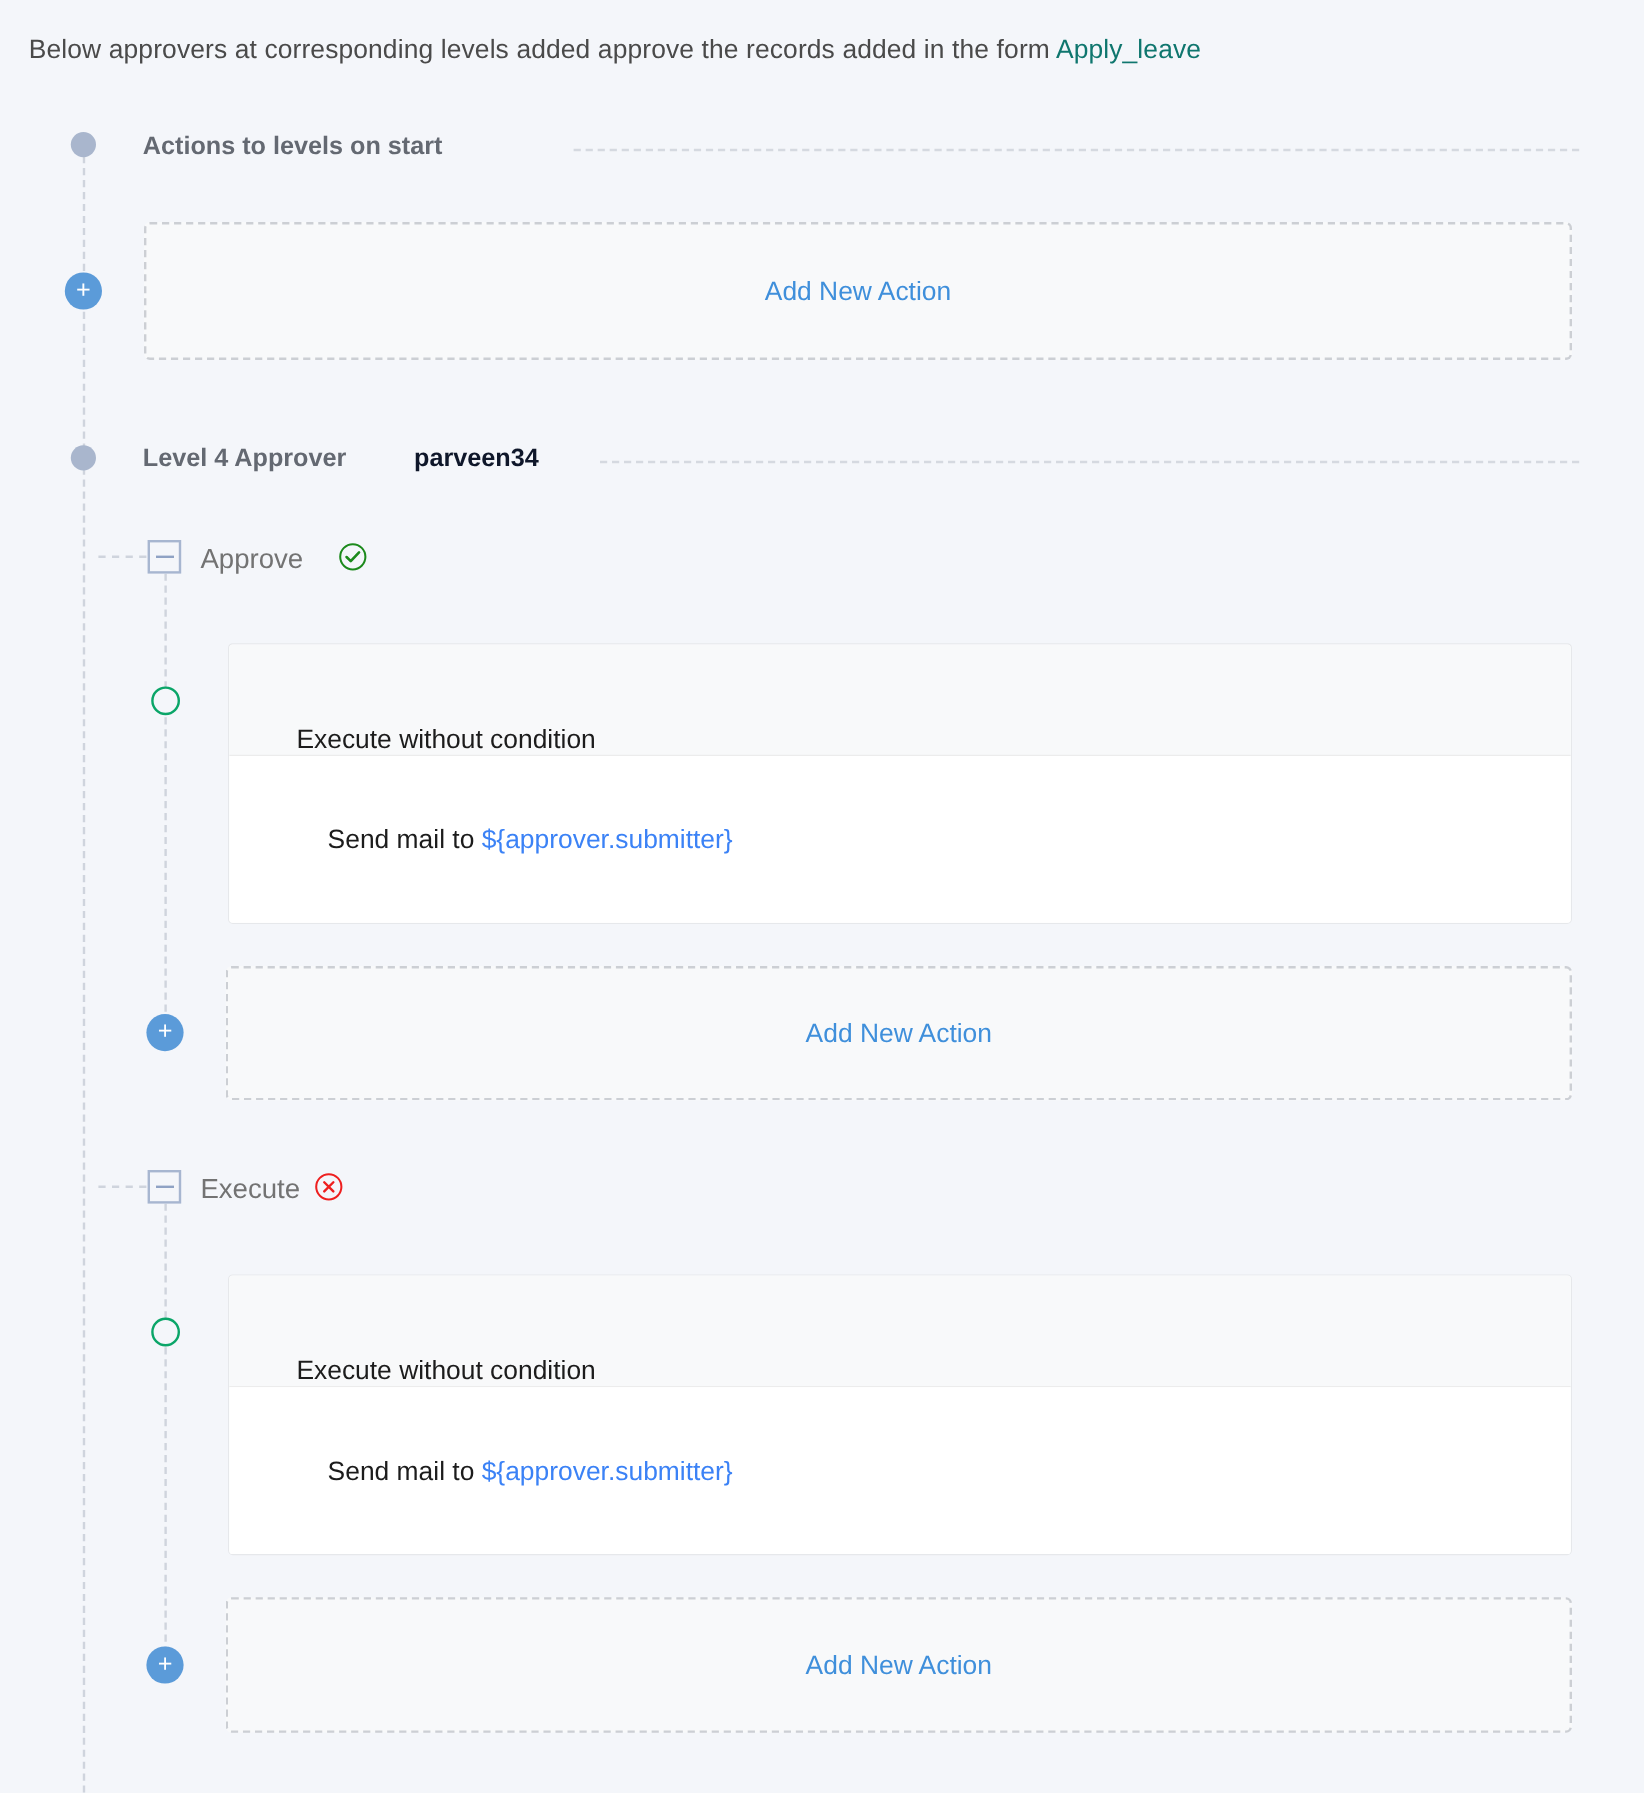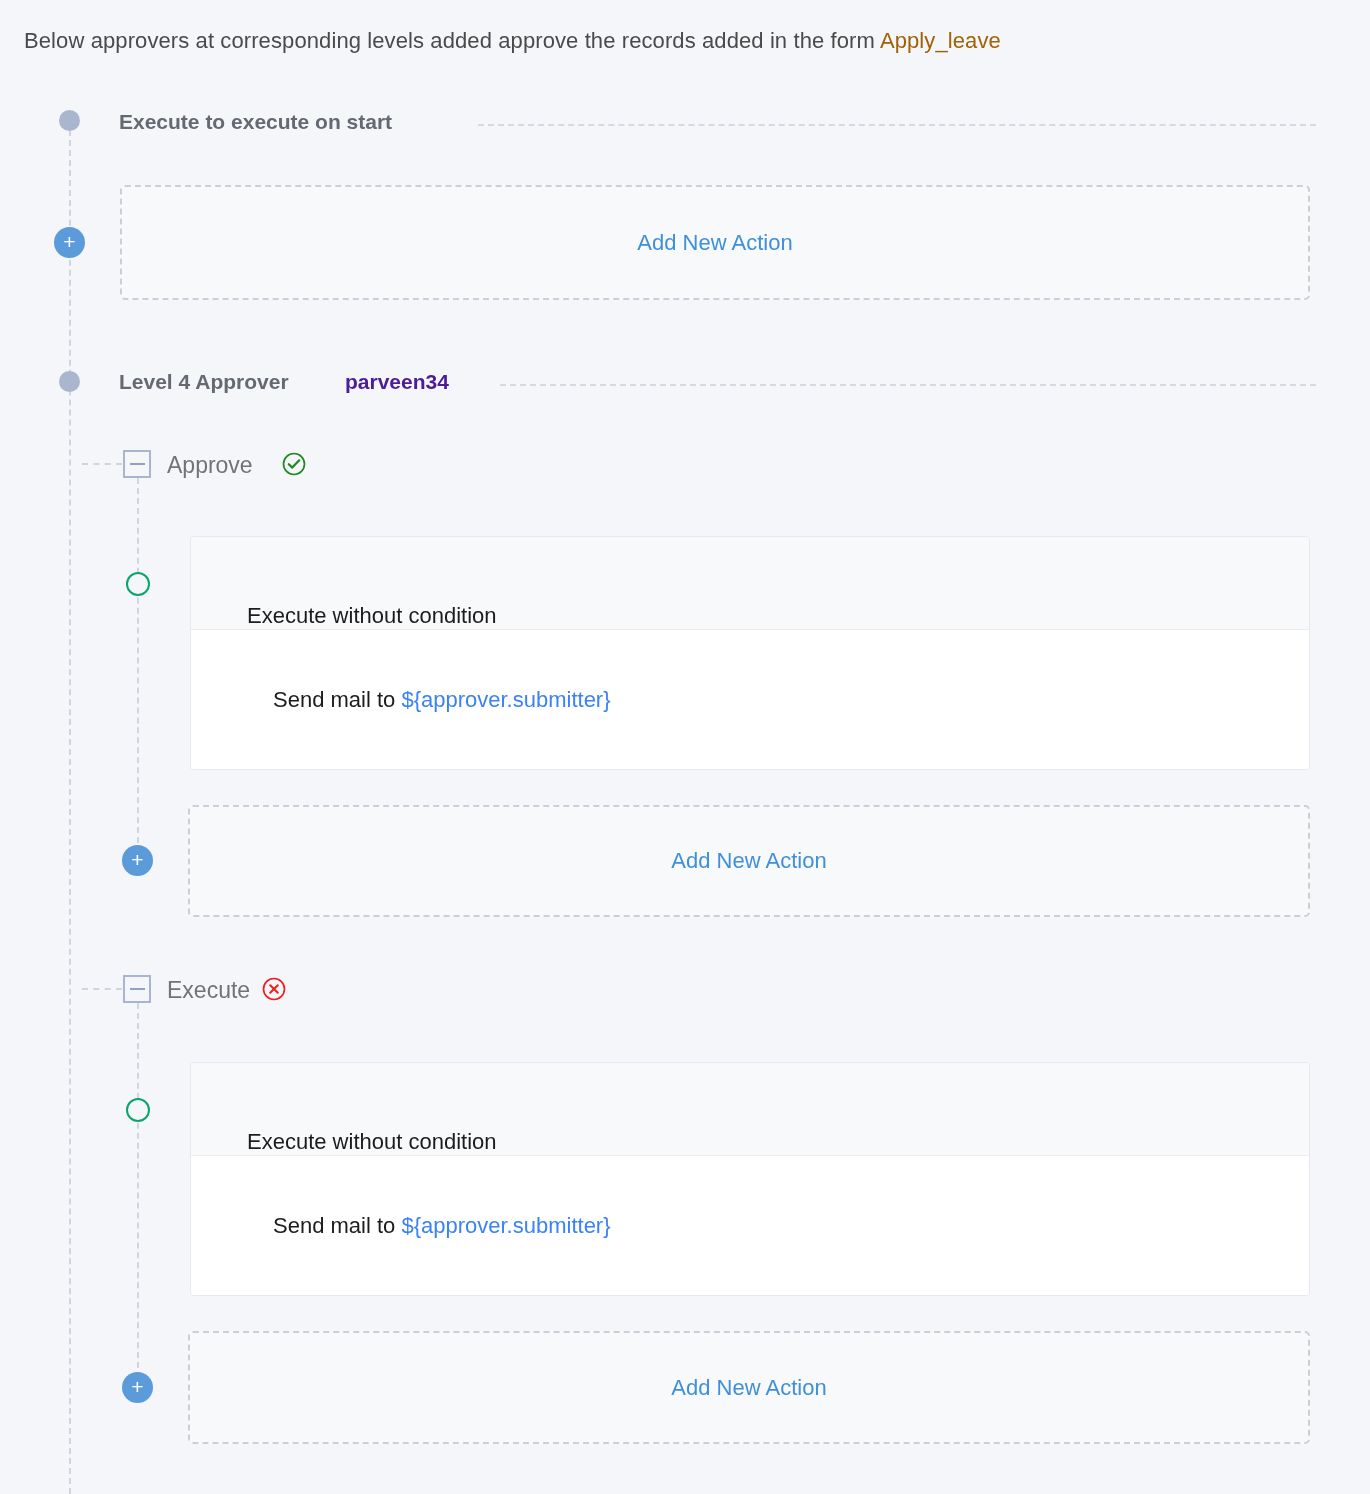--- a/index.html
+++ b/index.html
@@ -22,21 +22,21 @@
   
   .intro {
     position: absolute;
     left: 24px;
     top: 28px;
     font-size: 22px;
     color: #4a4a4a;
     letter-spacing: .1px;
     white-space: nowrap;
   }
-  .intro .form-name { color: #a16207; }
+  .intro .form-name { color: #0f766e; }
 
   
   .main-rail {
     position: absolute;
     left: 69px;
     top: 120px;
     width: 0;
     height: 1374px;
     border-left: 2px dashed #cfd4dd;
   }
@@ -53,21 +53,21 @@
     left: 119px;
     font-size: 21px;
     font-weight: bold;
     color: #646972;
     white-space: nowrap;
   }
   .stage-approver {
     position: absolute;
     font-size: 21px;
     font-weight: bold;
-    color: #4c1d95;
+    color: #0f172a;
     white-space: nowrap;
     text-align: right;
   }
   .stage-dashline {
     position: absolute;
     height: 0;
     border-top: 2px dashed #d5d9e0;
   }
 
   
@@ -202,21 +202,21 @@
 
 <div id="root">
 
   <div class="intro">
     <span>Below approvers at corresponding levels added approve the records added in the form </span><span class="form-name">Apply_leave</span>
   </div>
 
   <div class="main-rail"></div>
 
   <div class="stage-dot" style="top:110px"></div>
-  <div class="stage-label" style="top:110px">Execute to execute on start</div>
+  <div class="stage-label" style="top:110px">Actions to levels on start</div>
   <div class="stage-dashline" style="left:478px; top:124px; width:838px;"></div>
 
   <div class="plus-btn" style="left:54px; top:227px">+</div>
   <div class="add-action-box" style="left:120px; top:185px; width:1190px; height:115px;">
     <span class="label">Add New Action</span>
   </div>
 
   <div class="stage-dot" style="top:371px"></div>
   <div class="stage-label" style="top:370px">Level 4 Approver</div>
   <div class="stage-approver" style="left:345px; top:370px">parveen34</div>

